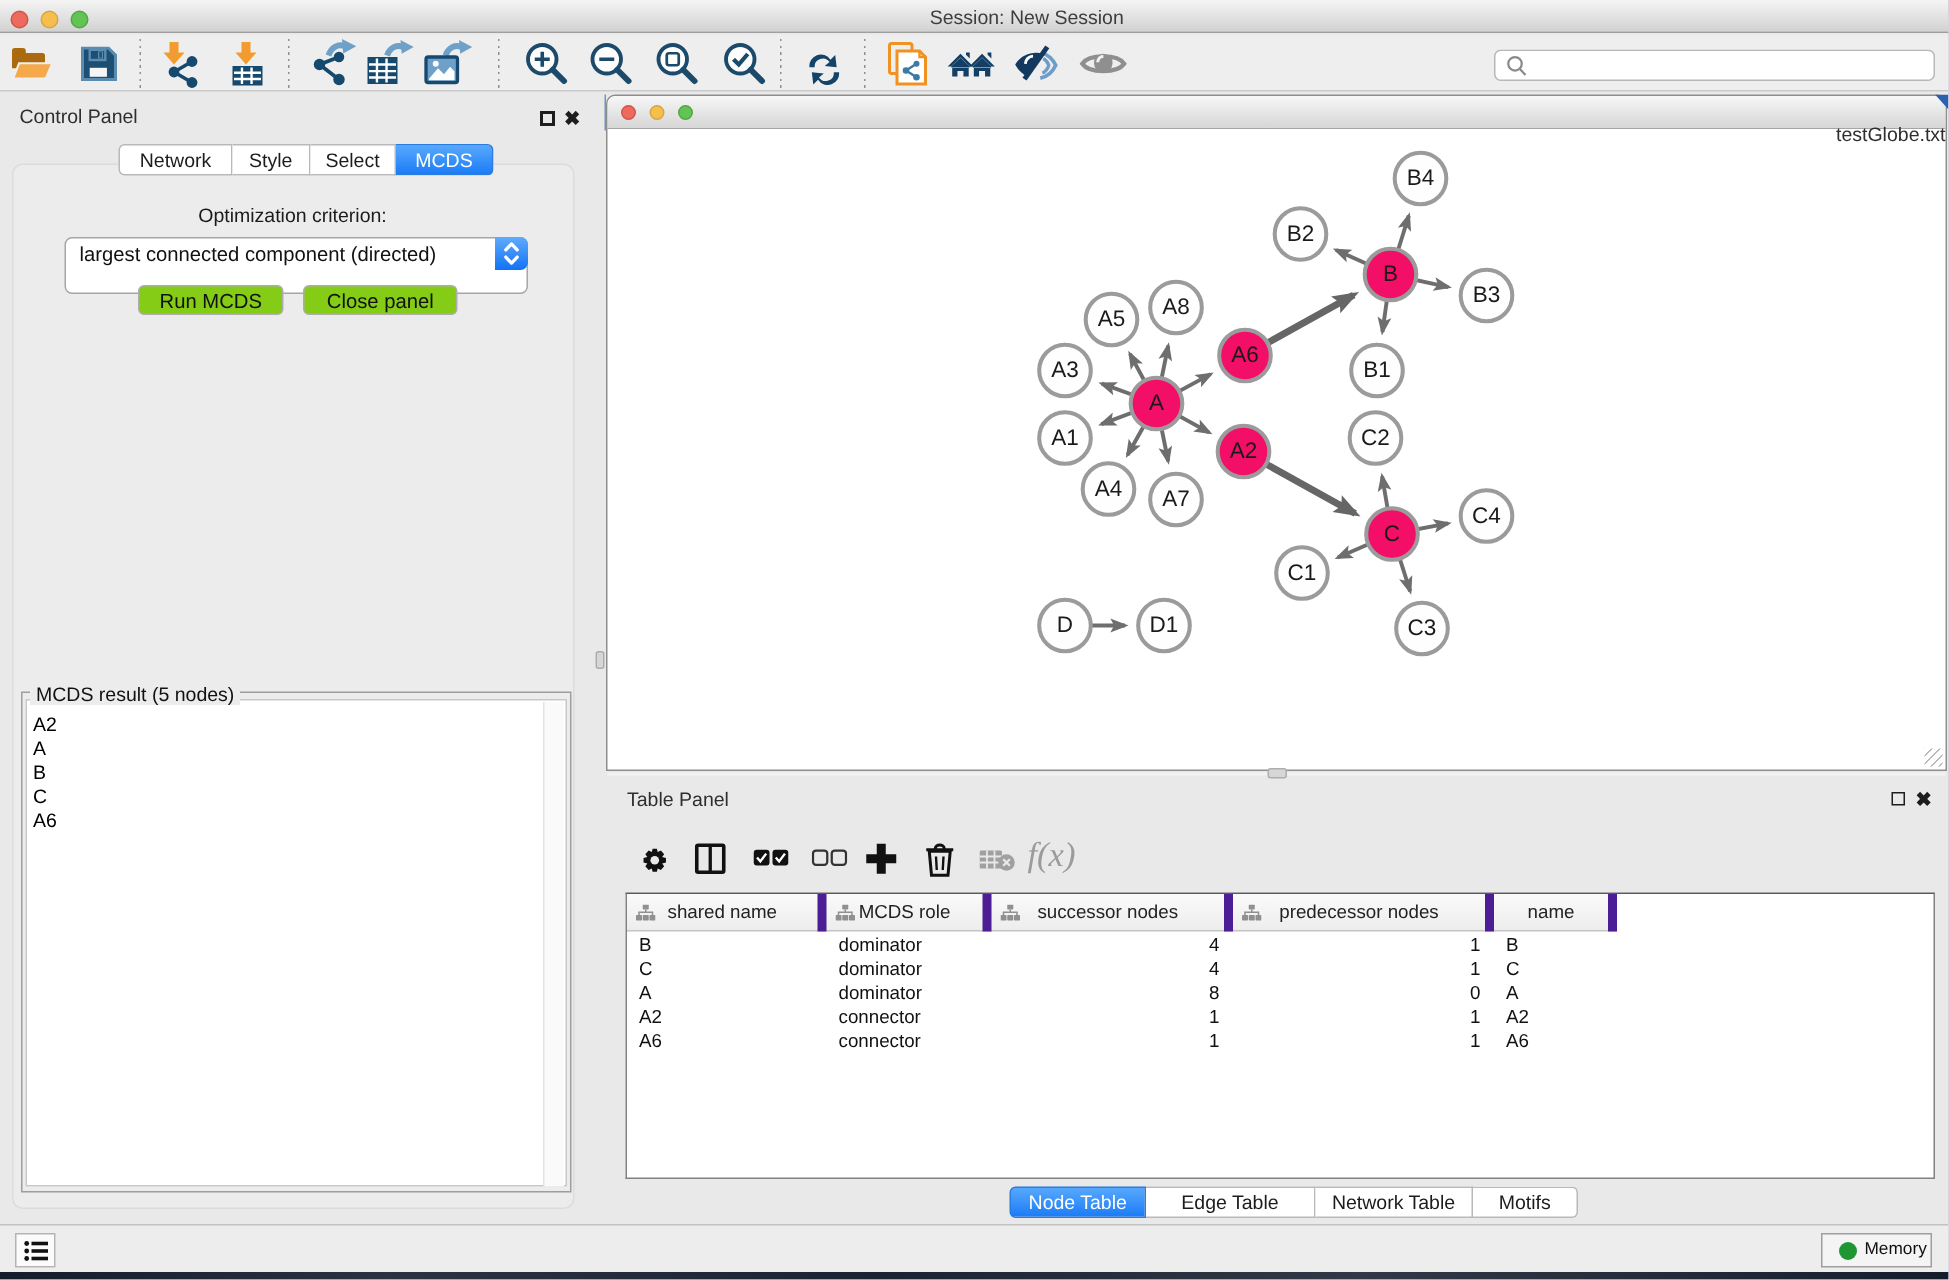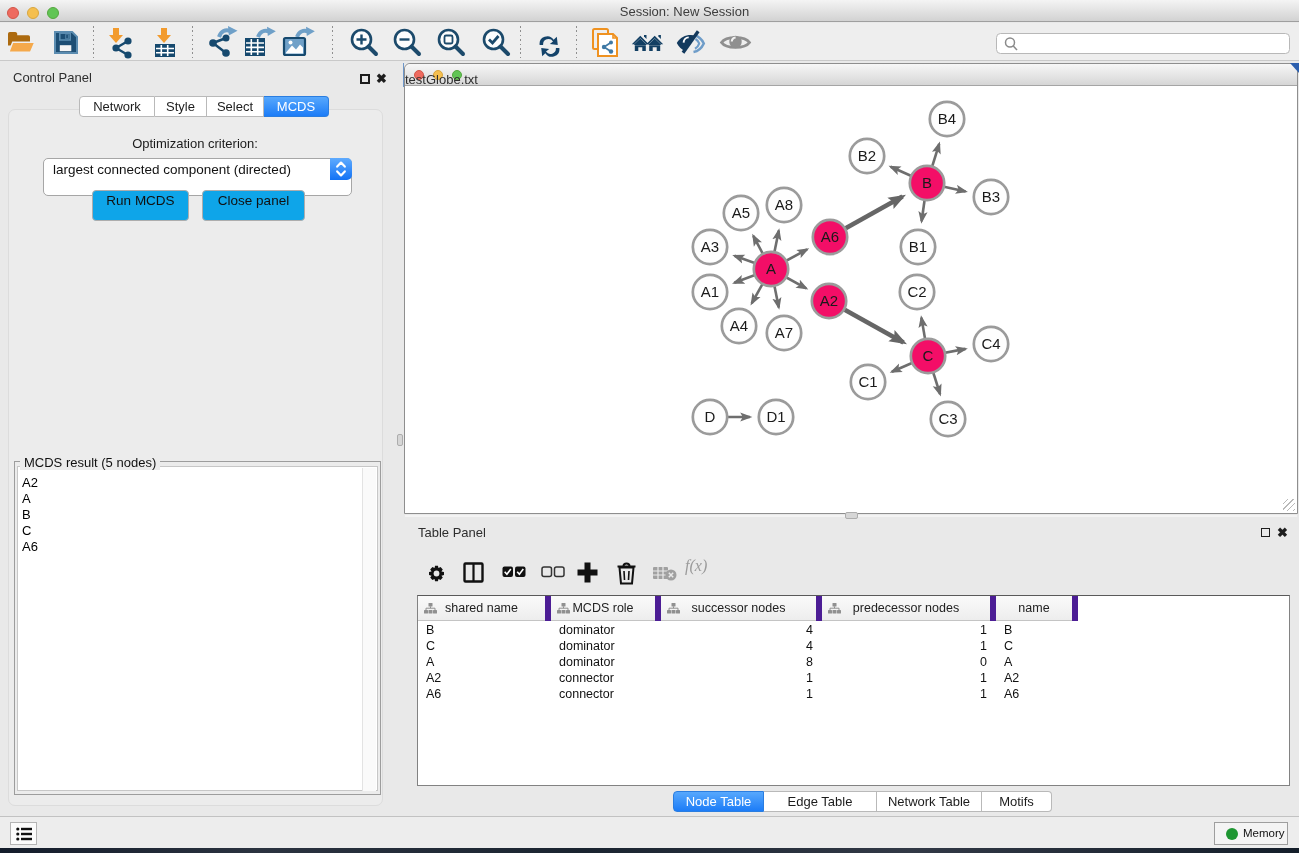--- a/index.html
+++ b/index.html
@@ -23,32 +23,32 @@
 #cp-panel { position:absolute; left:8px; top:109px; width:375px; height:697px; background:#ececec; border:1px solid #dcdcdc; border-radius:7px; }
 .tabbar { position:absolute; display:flex; }
 .tab { height:21px; background:#fff; border:1px solid #b9b9b9; border-left:none; font-size:13px; color:#1c1c1c; text-align:center; line-height:20px; }
 .tab.first { border-left:1px solid #b9b9b9; border-radius:4px 0 0 4px; }
 .tab.last { border-radius:0 4px 4px 0; }
 .tab.sel { background:linear-gradient(#57a8fd,#1c7cf7); color:#fff; border-color:#2a7de0; }
 #opt-label { position:absolute; left:0; top:136px; width:390px; text-align:center; font-size:13px; color:#1b1b1b; }
 #dropdown { position:absolute; left:43px; top:158px; width:309px; height:38px; background:#fff; border:1px solid #a6a6a6; border-radius:5px; }
 #dropdown .dtext { position:absolute; left:9px; top:3px; font-size:13.5px; color:#111; }
 #dropdown .stepper { position:absolute; right:-1px; top:-1px; width:22px; height:22px; border-radius:0 5px 5px 0; background:linear-gradient(#5fabfe,#1272f5); }
-.btn { position:absolute; height:31px; background:#0ea5e9; border:1px solid #adadad; border-radius:4px; font-size:13.5px; color:#111; text-align:center; line-height:19px; }
+.btn { position:absolute; height:20px; background:#84cc16; border:1px solid #adadad; border-radius:4px; font-size:13.5px; color:#111; text-align:center; line-height:19px; }
 
 #fieldset { position:absolute; left:14px; top:461px; width:367px; height:334px; border:1px solid #9d9d9d; }
 #fieldset-legend { position:absolute; left:20px; top:455px; background:#ececec; padding:0 4px; font-size:13px; color:#111; }
 #mcds-list { position:absolute; left:17px; top:466px; width:361px; height:325px; background:#fff; border:1px solid #c7c7c7; }
 #mcds-list .li { padding-left:4px; font-size:13px; color:#000; height:16px; line-height:16px; }
 #mcds-scroll { position:absolute; right:1px; top:1px; width:14px; height:323px; background:#fafafa; border-left:1px solid #e3e3e3; }
 
 #netwin { position:absolute; left:404px; top:63px; width:894px; height:451px; background:#fff; border:1px solid #8e8e8e; border-radius:6px 6px 0 0; }
 #net-titlebar { position:absolute; left:0; top:0; width:892px; height:22px; background:linear-gradient(#f7f7f7,#d6d6d6); border-bottom:1px solid #a5a5a5; border-radius:6px 6px 0 0; }
 #net-titlebar .tl { position:absolute; top:6px; width:10px; height:10px; border-radius:50%; }
-#net-title-text { position:absolute; top:8px; width:100%; text-align:left; font-size:13px; color:#2e2e2e; }
+#net-title-text { position:absolute; top:18px; width:100%; text-align:right; font-size:13px; color:#2e2e2e; }
 
 #tp-title { position:absolute; left:418px; top:525px; font-size:13px; color:#2e2e2e; }
 #tp-toolbar { position:absolute; left:417px; top:556px; width:873px; height:34px; }
 #tablebox { position:absolute; left:417px; top:595px; width:873px; height:191px; background:#fff; border:1px solid #828282; border-top-color:#5a5a5a; }
 #thead { position:absolute; left:0; top:0; height:25px; background:linear-gradient(#fafafa,#ededed); border-bottom:1px solid #c4c4c4; }
 .th { position:absolute; top:0; height:25px; border-right:6px solid #4c1d95; font-size:12.5px; color:#222; text-align:center; line-height:25px; }
 .tr { position:absolute; left:0; width:871px; height:16px; font-size:12.5px; color:#111; }
 .td { position:absolute; top:0; height:16px; line-height:16px; }
 .num { text-align:right; }
 
@@ -340,21 +340,21 @@
   <svg style="position:absolute;left:236px;top:10px;" width="24" height="15" viewBox="0 0 24 15">
     <g fill="#a0a0a0">
         <rect x="0" y="1" width="15" height="12" rx="1"></rect>
       </g>
     <g stroke="#e9e9e9" stroke-width="1.2">
         <path d="M0,5 L15,5 M0,9 L15,9 M5,1 L5,13 M10,1 L10,13"></path>
       </g>
     <circle cx="18" cy="9" r="5.5" fill="#a0a0a0"></circle>
     <path d="M15.8,6.8 L20.2,11.2 M20.2,6.8 L15.8,11.2" stroke="#e9e9e9" stroke-width="1.5"></path>
   </svg>
-  <div style="position:absolute;left:268px;top:1px; font-family:'Liberation Serif',serif; font-style:italic; font-size:16px; color:#9b9b9b;">f(x)</div>
+  <div style="position:absolute;left:268px;top:1px; font-family:'Liberation Serif',serif; font-style:italic; font-size:23px; color:#9b9b9b;">f(x)</div>
 </div>
 <div id="tablebox">
   <div id="thead" style="width:660px;"></div>
   <div class="th" style="left:0; width:133px;">shared name</div>
   <div class="th" style="left:133px; width:110px;">MCDS role</div>
   <div class="th" style="left:243px; width:161px;">successor nodes</div>
   <div class="th" style="left:404px; width:174px;">predecessor nodes</div>
   <div class="th" style="left:578px; width:82px;">name</div>
   <svg class="abs" style="left:6px;top:7px;" width="13" height="11" viewBox="0 0 13 11">
       <g fill="#909090">

